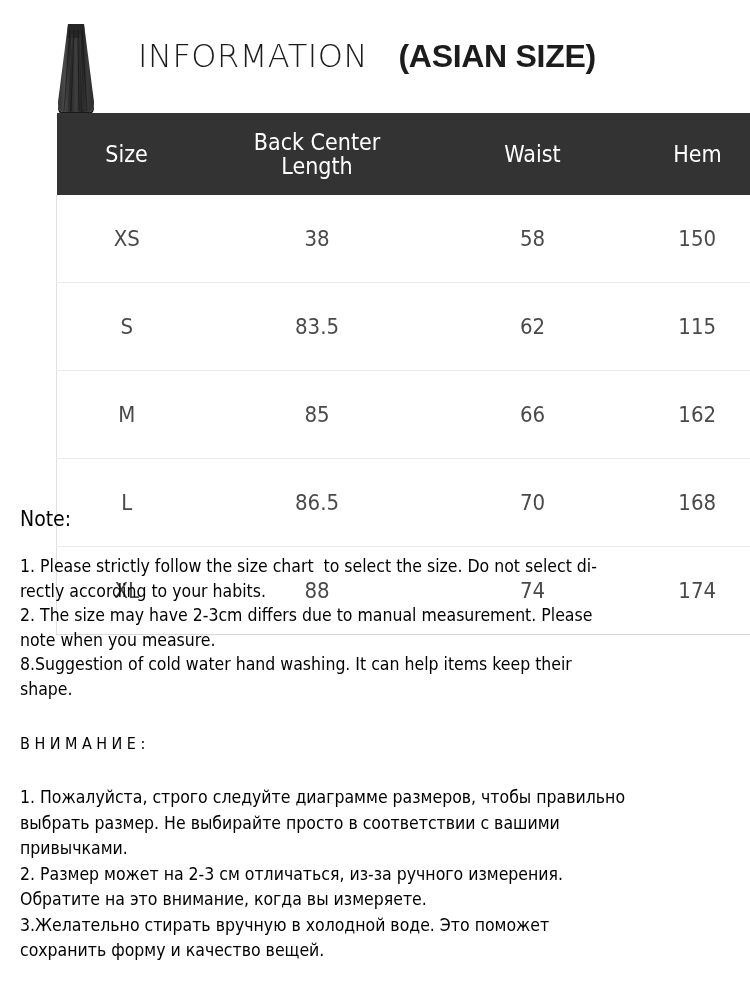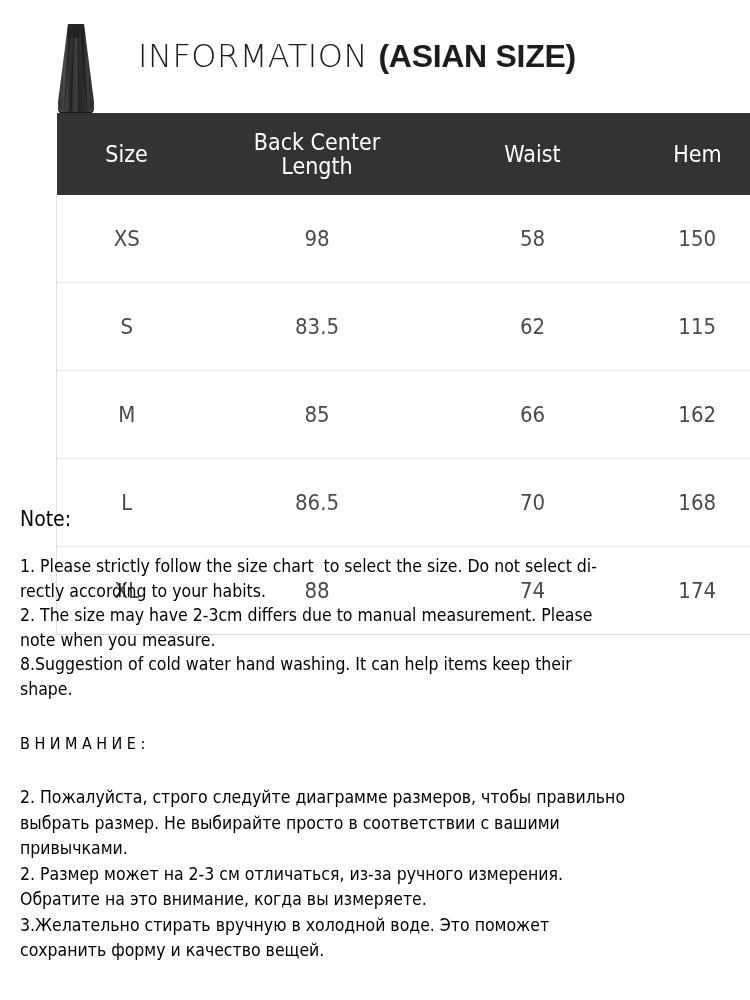--- a/index.html
+++ b/index.html
@@ -40,20 +40,21 @@
   }
   .title-light {
     font-weight: 300;
     font-family: "DejaVu Sans", sans-serif;
     font-stretch: condensed;
     letter-spacing: 0.5px;
   }
   .title-bold {
     font-weight: 700;
     letter-spacing: -0.3px;
+    margin-left: 20px;
   }
 
   
   .size-table {
     position: absolute;
     left: 8px;
     top: 113px;
     width: 711px;
     border-collapse: collapse;
     table-layout: fixed;
@@ -211,21 +212,21 @@
         <span class="th-two-line">Back Center</span>
         <span class="th-two-line">Length</span>
       </th>
       <th>Waist</th>
       <th>Hem</th>
     </tr>
   </thead>
   <tbody>
     <tr>
       <td>XS</td>
-      <td>98</td>
+      <td>38</td>
       <td>58</td>
       <td>150</td>
     </tr>
     <tr>
       <td>S</td>
       <td>83.5</td>
       <td>62</td>
       <td>115</td>
     </tr>
     <tr>
@@ -257,21 +258,21 @@
     <div class="note-line">2. The size may have 2-3cm differs due to manual measurement. Please
 note when you measure.</div>
     <div class="note-line">8.Suggestion of cold water hand washing. It can help items keep their
 shape.</div>
   </div>
 </div>
 
 <div class="attention">
   <div class="attention-heading">ВНИМАНИЕ:</div>
   <div class="attention-body">
-    <div class="ru-line">2. Пожалуйста, строго следуйте диаграмме размеров, чтобы правильно
+    <div class="ru-line">1. Пожалуйста, строго следуйте диаграмме размеров, чтобы правильно
 выбрать размер. Не выбирайте просто в соответствии с вашими
 привычками.</div>
     <div class="ru-line">2. Размер может на 2-3 см отличаться, из-за ручного измерения.
 Обратите на это внимание, когда вы измеряете.</div>
     <div class="ru-line">3.Желательно стирать вручную в холодной воде. Это поможет
 сохранить форму и качество вещей.</div>
   </div>
 </div>
 
 </body></html>

